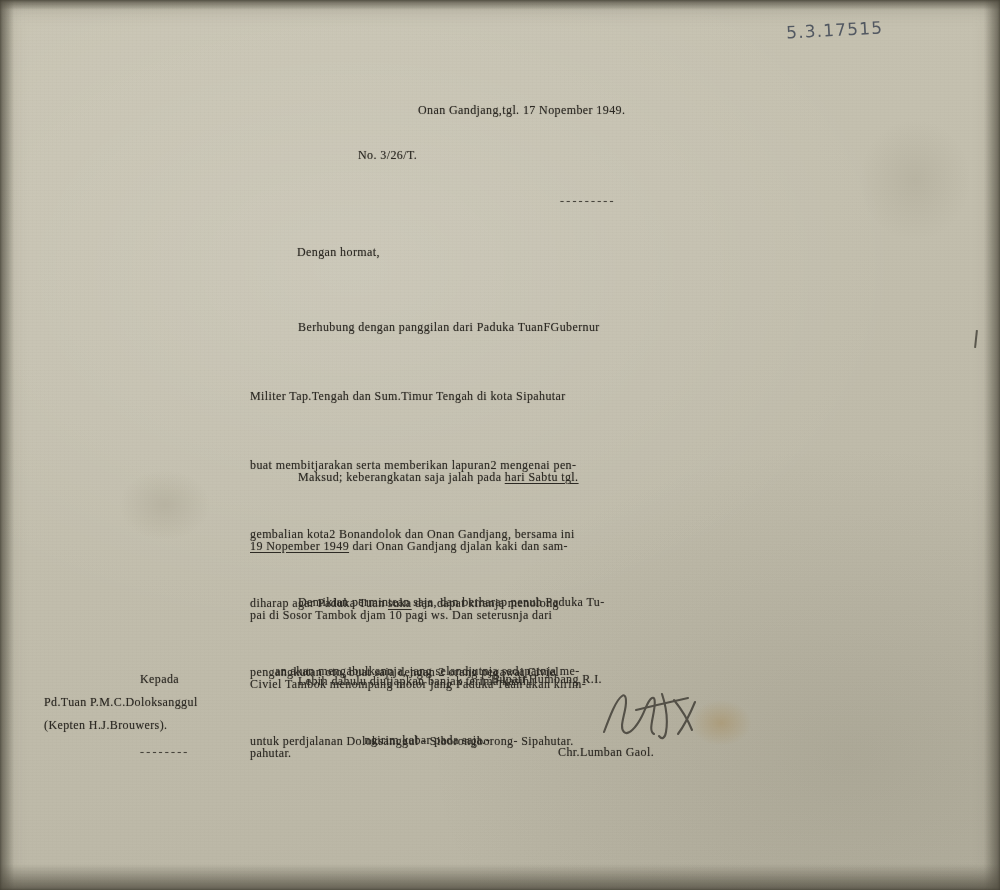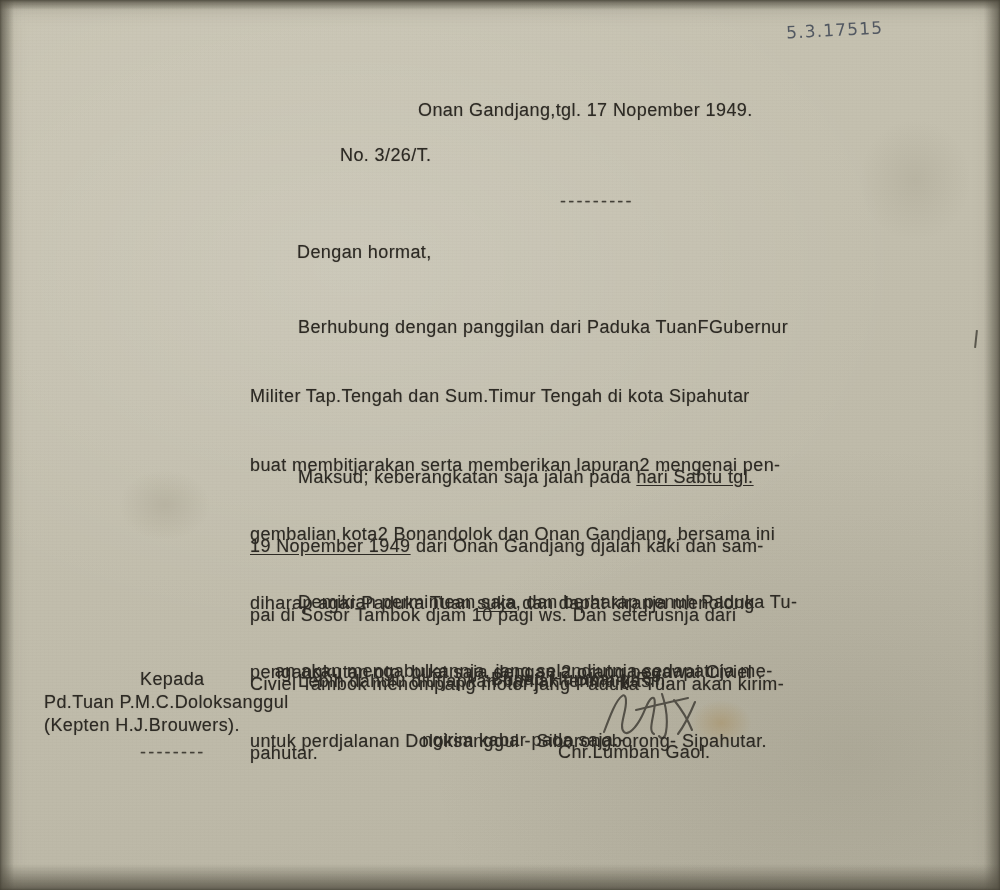--- a/index.html
+++ b/index.html
@@ -74,22 +74,22 @@
     background: radial-gradient(ellipse at center, rgba(163,130,72,0.38), rgba(163,130,72,0) 70%); }
   #stain-2 { left: 120px; top: 470px; width: 90px; height: 70px;
     background: radial-gradient(ellipse at center, rgba(120,112,88,0.16), rgba(0,0,0,0) 72%); }
   #stain-3 { left: 860px; top: 120px; width: 110px; height: 120px;
     background: radial-gradient(ellipse at center, rgba(110,104,84,0.12), rgba(0,0,0,0) 72%); }
 
   
   .typed {
     position: absolute;
     color: #2d2a24;
-    font-family: Liberation Sans, sans-serif;
-    font-size: 18px;
+    font-family: Liberation Serif, serif;
+    font-size: 12px;
     letter-spacing: 0.4px;
     line-height: 23px;
     white-space: pre;
     text-shadow: 0 0 1px rgba(45,42,36,0.45);
   }
   .typed.faint { color: #3a372f; opacity: 0.93; }
 
   #archive-ref {
     position: absolute;
     left: 786px;
@@ -97,21 +97,21 @@
     color: #3b4352;
     font-family: "DejaVu Sans", sans-serif;
     font-size: 17px;
     letter-spacing: 1.2px;
     transform: rotate(-3deg);
     opacity: 0.82;
     white-space: pre;
   }
 
   #date-line   { left: 418px; top: 99px; }
-  #ref-no      { left: 340px; top: 144px; text-align: right; }
+  #ref-no      { left: 358px; top: 144px; text-align: right; }
   #subject     { left: 358px; top: 167px; }
   #subject-rule{ left: 560px; top: 190px; letter-spacing: 2.2px; }
 
   #salutation  { left: 297px; top: 241px; }
 
   .para { position: absolute; left: 250px; }
   .para .ln { display: block; }
   .para .ln.indent { text-indent: 48px; }
 
   #para-1 { top: 270px; }

